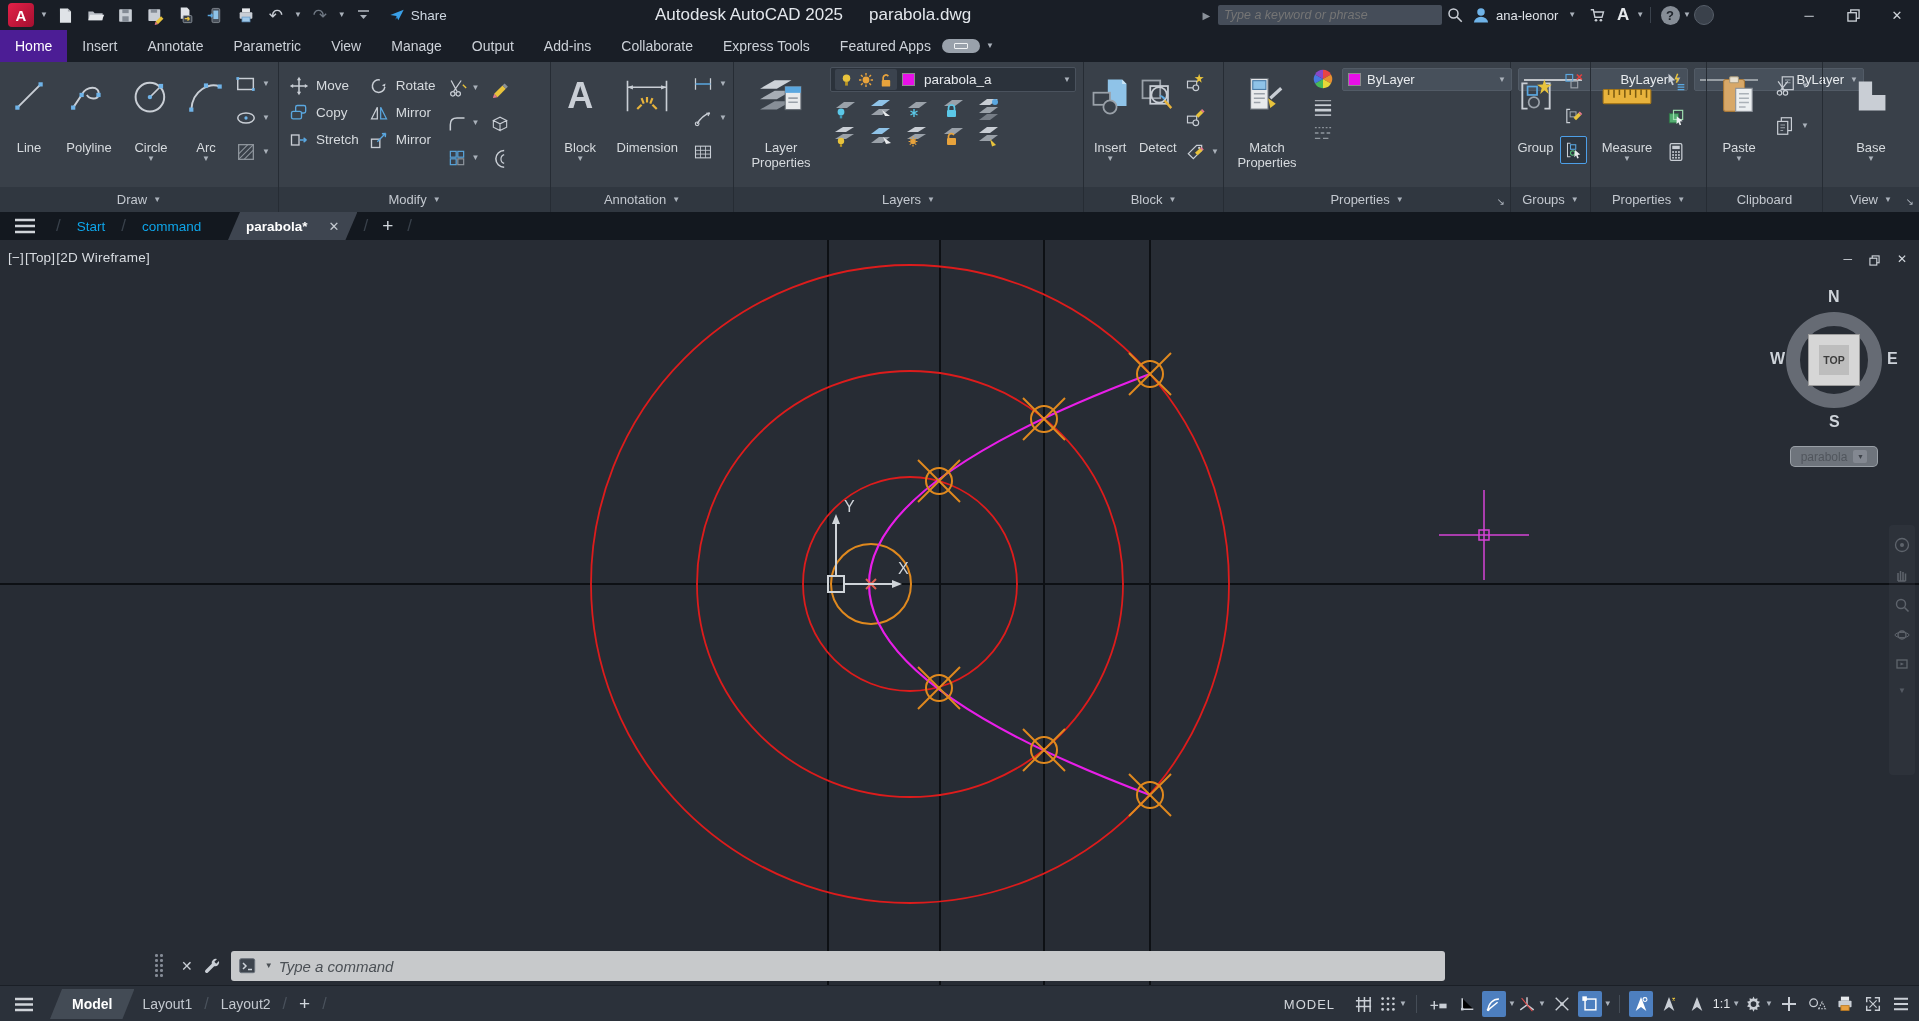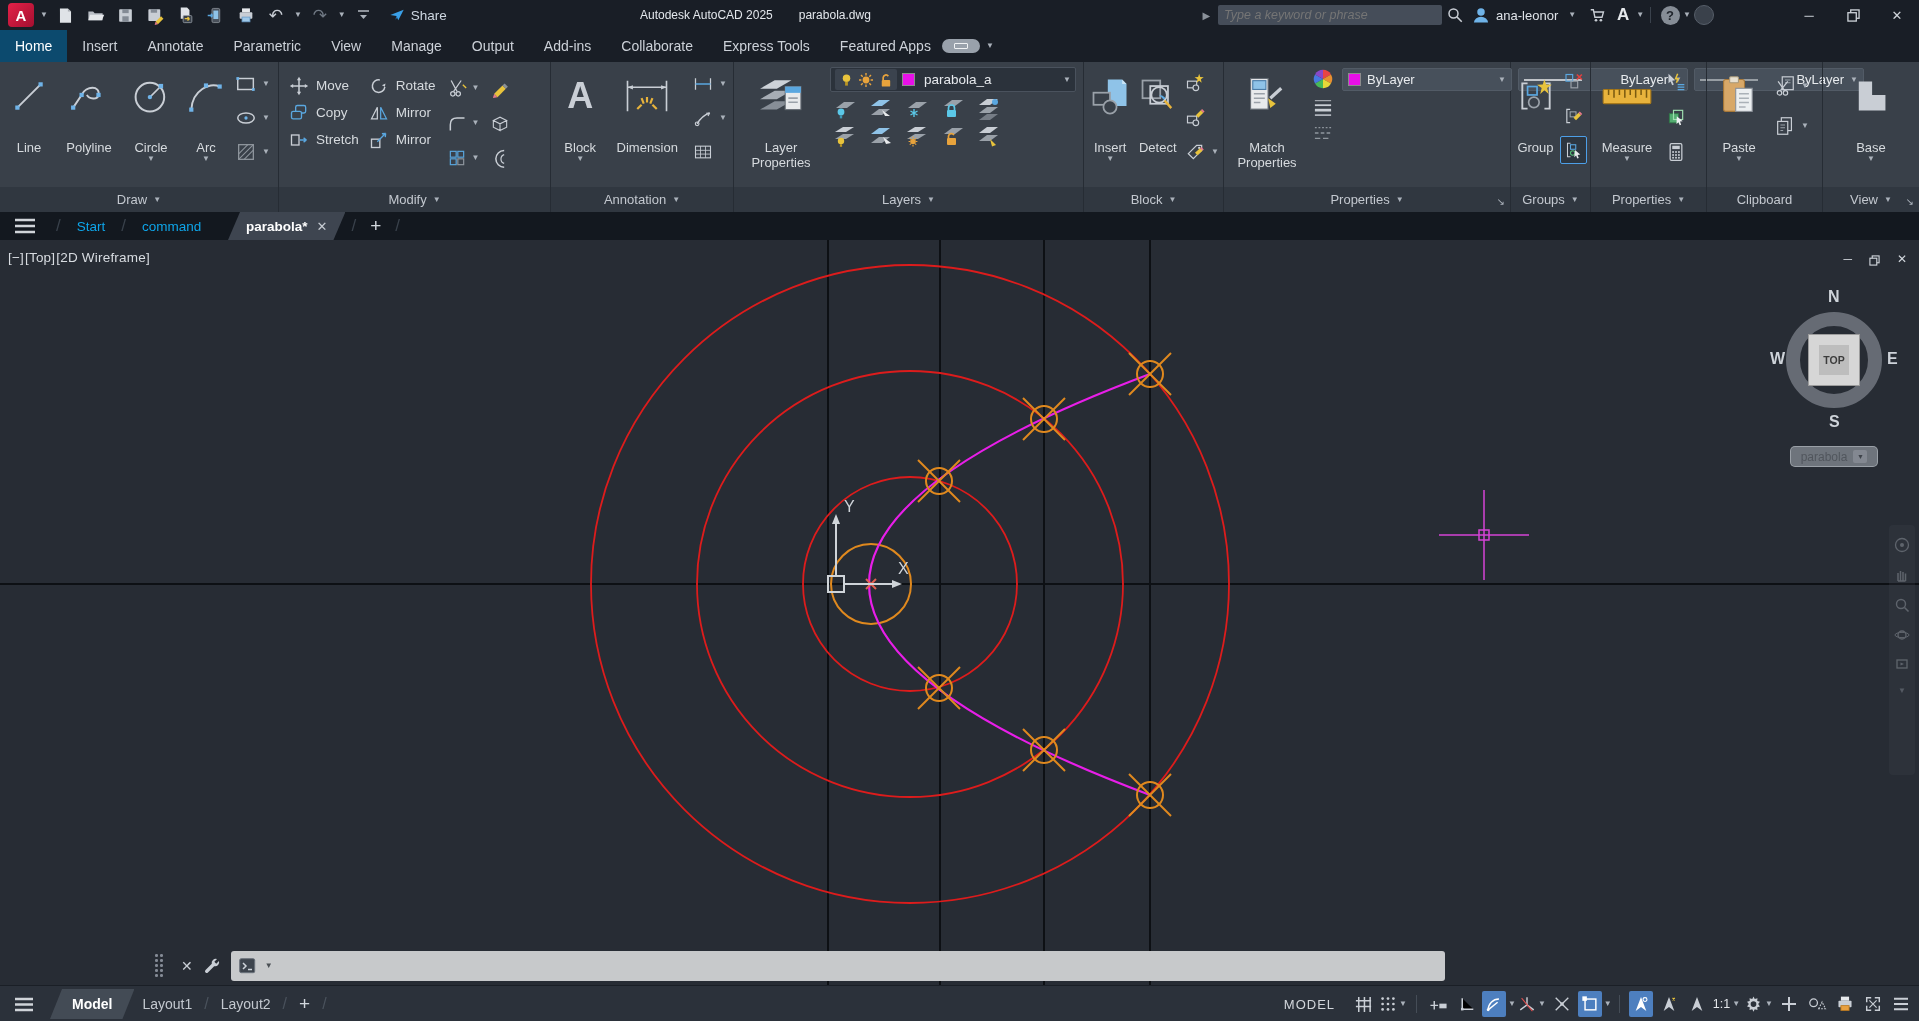--- a/index.html
+++ b/index.html
@@ -9,35 +9,35 @@
 
   
   #titlebar{position:absolute;left:0;top:0;width:1919px;height:30px;background:#191e26;display:flex;align-items:center}
   .qat{display:flex;align-items:center;gap:6px;padding-left:8px}
   .applogo{width:26px;height:24px;border-radius:4px;background:linear-gradient(135deg,#e32148,#a50f30);color:#fff;font-weight:bold;font-size:15px;display:flex;align-items:center;justify-content:center}
   .caret{font-size:8px;color:#aab1ba;line-height:1}
   .qicon{width:24px;height:24px;display:flex;align-items:center;justify-content:center}
   .undoredo{font-size:17px;color:#c9ced5;line-height:1}
   .redo-dim{color:#6f7883}
   .share{display:flex;align-items:center;gap:5px;margin-left:6px;color:#cdd6e0;font-size:13.5px}
-  #apptitle{position:absolute;left:640px;top:0;height:30px;display:flex;align-items:center;gap:26px;color:#e3e7ec;font-size:12px}
+  #apptitle{position:absolute;left:655px;top:0;height:30px;display:flex;align-items:center;gap:26px;color:#e3e7ec;font-size:17px}
   .tr-right{position:absolute;right:0;top:0;height:30px;display:flex;align-items:center}
   .searchbox{width:224px;height:20px;background:#454d59;border-radius:2px;display:flex;align-items:center;padding:0 6px}
   .searchbox input{width:100%;background:transparent;border:none;outline:none;font-style:italic;color:#9aa3ae;font-size:12.5px;font-family:"Liberation Sans",sans-serif}
   .tricon{width:26px;height:26px;display:flex;align-items:center;justify-content:center}
   .username{color:#dfe3e8;font-size:13px;margin:0 2px}
   .tsep{width:1px;height:16px;background:#3a424c;margin:0 6px}
   .winbtn{width:44px;height:30px;display:flex;align-items:center;justify-content:center;color:#cfd4da;font-size:13px}
   .qhelp{width:19px;height:19px;border-radius:50%;background:#868d96;color:#20252c;font-weight:bold;display:flex;align-items:center;justify-content:center;font-size:13px}
   .fbicon{width:20px;height:20px;border-radius:50%;background:#3a414b;border:1px solid #565e69}
 
   
   #tabrow{position:absolute;left:0;top:30px;width:1919px;height:32px;background:#191e26;display:flex;align-items:stretch}
   .rtab{padding:0 15px;display:flex;align-items:center;font-size:14px;color:#ccd1d8;cursor:default}
-  .rtab.active{background:#0c4a6e;color:#fff}
+  .rtab.active{background:#4c1d95;color:#fff}
   .ribbonpill{position:absolute;left:942px;top:9px;width:38px;height:14px;border-radius:7px;background:#99a1ab;display:flex;align-items:center;justify-content:center}
   .ribbonpill .bar{width:14px;height:6px;border:1px solid #f0f2f4;border-radius:1px}
   .pillcaret{position:absolute;left:986px;top:12px}
 
   
   #ribbon{position:absolute;left:0;top:62px;width:1919px;height:150px;background:#394049}
   .panel{position:absolute;top:0;height:150px;border-right:1px solid #262c34}
   .plabel{position:absolute;left:0;right:0;bottom:0;height:25px;background:#303740;display:flex;align-items:center;justify-content:center;gap:6px;font-size:13px;color:#c3c8cf}
   .pbody{position:absolute;left:0;right:0;top:0;height:125px;display:flex;align-items:flex-start}
   .bigbtn{display:flex;flex-direction:column;align-items:center;color:#d6dade;font-size:13px;padding-top:6px}
@@ -51,21 +51,21 @@
   .swatch{width:13px;height:13px;background:#e810e8;border:1px solid #8c8c8c}
   .lname{color:#e6e9ed;font-size:13.5px;flex:1;padding-left:4px}
   .pfield{height:23px;background:#47505b;border:1px solid #525b66;border-radius:2px;display:flex;align-items:center;padding:0 5px;gap:6px;width:170px;color:#e8ebee;font-size:13px}
   .pfield .flex1{flex:1}
   .hlbox{border:1px solid #4d9fe8;background:#2d3640;border-radius:2px}
 
   
   #filetabs{position:absolute;left:0;top:212px;width:1919px;height:28px;background:#13181f;display:flex;align-items:center}
   .ftslash{color:#39414b;font-size:17px;margin:0 6px}
   .ftab{color:#0ea5e9;font-size:13.5px;padding:0 10px}
-  .ftab.active{background:#3e4550;color:#fff;font-weight:bold;height:28px;display:flex;align-items:center;gap:9px;padding:0 18px;clip-path:polygon(12px 0,100% 0,calc(100% - 12px) 100%,0 100%)}
+  .ftab.active{background:#3e4550;color:#fff;font-weight:bold;height:28px;display:flex;align-items:center;gap:21px;padding:0 18px;clip-path:polygon(12px 0,100% 0,calc(100% - 12px) 100%,0 100%)}
   .ftclose{color:#c6cbd2;font-weight:normal;font-size:13px}
   .ftplus{color:#d2d7dd;font-size:19px;margin:0 8px}
 
   
   #viewport{position:absolute;left:0;top:240px;width:1919px;height:745px;background:#272c34;overflow:hidden}
   #vplabel{position:absolute;left:8px;top:10px;font-size:13.5px;color:#d8dce1;letter-spacing:.2px}
   #vplabel span{margin-right:1px}
   #vpctl{position:absolute;right:12px;top:12px;display:flex;gap:17px;color:#d3d8de;font-size:12px}
   
   #viewcube{position:absolute;left:1768px;top:46px;width:132px;height:152px}
@@ -991,20 +991,21 @@
       <svg width="19" height="19" viewBox="0 0 20 20">
           <path d="M15.8 2.2 a4.2 4.2 0 0 0 -5.5 5.0 L3.5 14 a1.8 1.8 0 0 0 2.5 2.5 L12.8 9.7 a4.2 4.2 0 0 0 5.0 -5.5 L15 7 L13 5 Z" fill="#c9ced5"></path>
         </svg>
       <div class="cmdfield">
         <svg width="20" height="16" viewBox="0 0 20 16">
             <rect x="0.7" y="0.7" width="15" height="14" rx="1.5" fill="#3d444d" stroke="#6a727c"></rect>
             <path d="M4 5 L7 8 L4 11" stroke="#cfd4da" stroke-width="1.5" fill="none"></path>
             <path d="M9 11.5 H13" stroke="#cfd4da" stroke-width="1.5"></path>
           </svg>
         <span class="caret" style="color:#4b5055">▼</span>
+        <input placeholder="Type a command" style="">
       </div>
     </div>
   </div>
 
   <div id="statusbar">
     <div class="sb-left">
       <svg class="sb-burger" width="20" height="15" viewBox="0 0 20 15">
           <path d="M1 2 H19 M1 7.5 H19 M1 13 H19" stroke="#d0d4d9" stroke-width="2.4"></path>
         </svg>
       <span class="sbtab active">Model</span>

